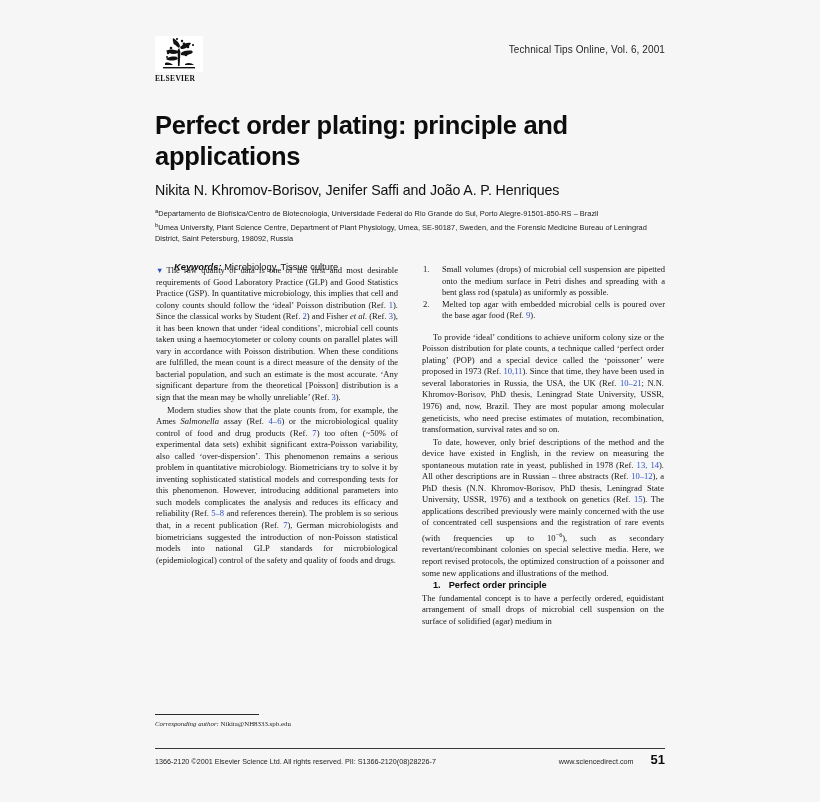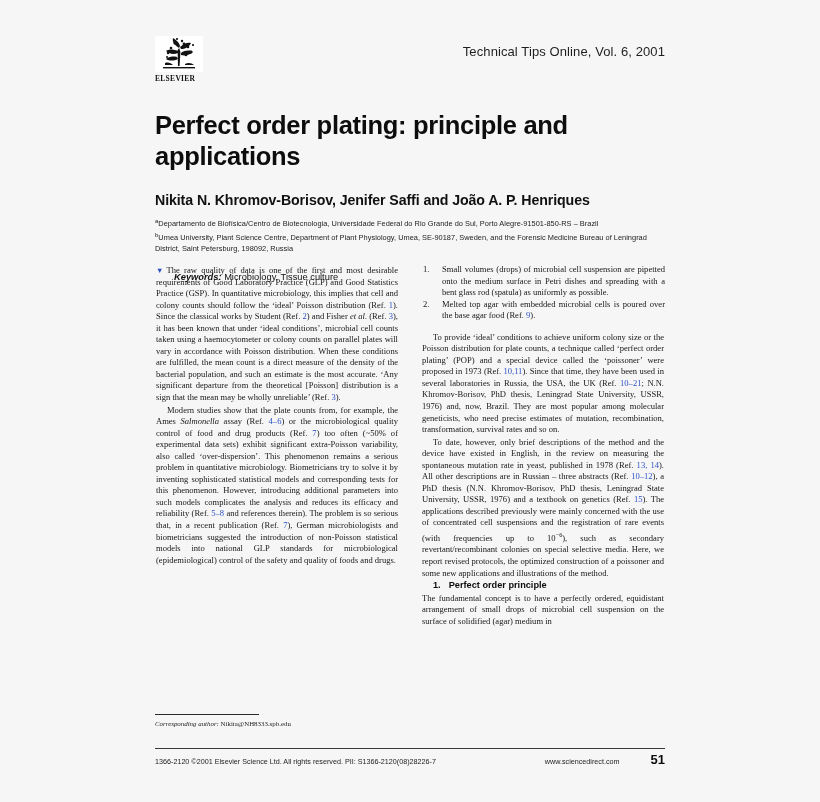--- a/index.html
+++ b/index.html
@@ -54,42 +54,42 @@
     font-weight: 700;
     color: #111;
     margin-top: 3px;
     line-height: 8px;
   }
   .journal-ref {
     position: absolute;
     right: 0;
     top: 8px;
     font-family: "Liberation Sans", sans-serif;
-    font-size: 13px;
+    font-size: 10px;
     color: #1f1f1f;
     letter-spacing: 0.1px;
   }
 
   
   .title {
     font-family: "Liberation Sans", sans-serif;
     font-size: 25.5px;
     font-weight: 700;
     line-height: 1.22;
     letter-spacing: -0.3px;
     color: #0d0d0d;
     margin: 22px 0 0 0;
     width: 500px;
   }
   .authors {
     font-family: "Liberation Sans", sans-serif;
     font-size: 14.2px;
-    font-weight: 700;
+    font-weight: 400;
     color: #111;
-    margin-top: 20px;
+    margin-top: 10px;
     letter-spacing: -0.1px;
   }
   .affiliations {
     margin-top: 9px;
     font-family: "Liberation Sans", sans-serif;
     font-size: 7.4px;
     line-height: 1.48;
     color: #1c1c1c;
     letter-spacing: 0.02px;
   }
@@ -207,21 +207,21 @@
     display: flex;
     align-items: baseline;
     justify-content: space-between;
     font-family: "Liberation Sans", sans-serif;
     font-size: 7.2px;
     color: #1c1c1c;
   }
   .footer-right {
     display: flex;
     align-items: baseline;
-    gap: 31px;
+    gap: 17px;
   }
   .footer-url { font-size: 7.2px; }
   .page-num {
     font-size: 13px;
     font-weight: 700;
     color: #0d0d0d;
     text-align: center;
   }
 </style>
 </head>

